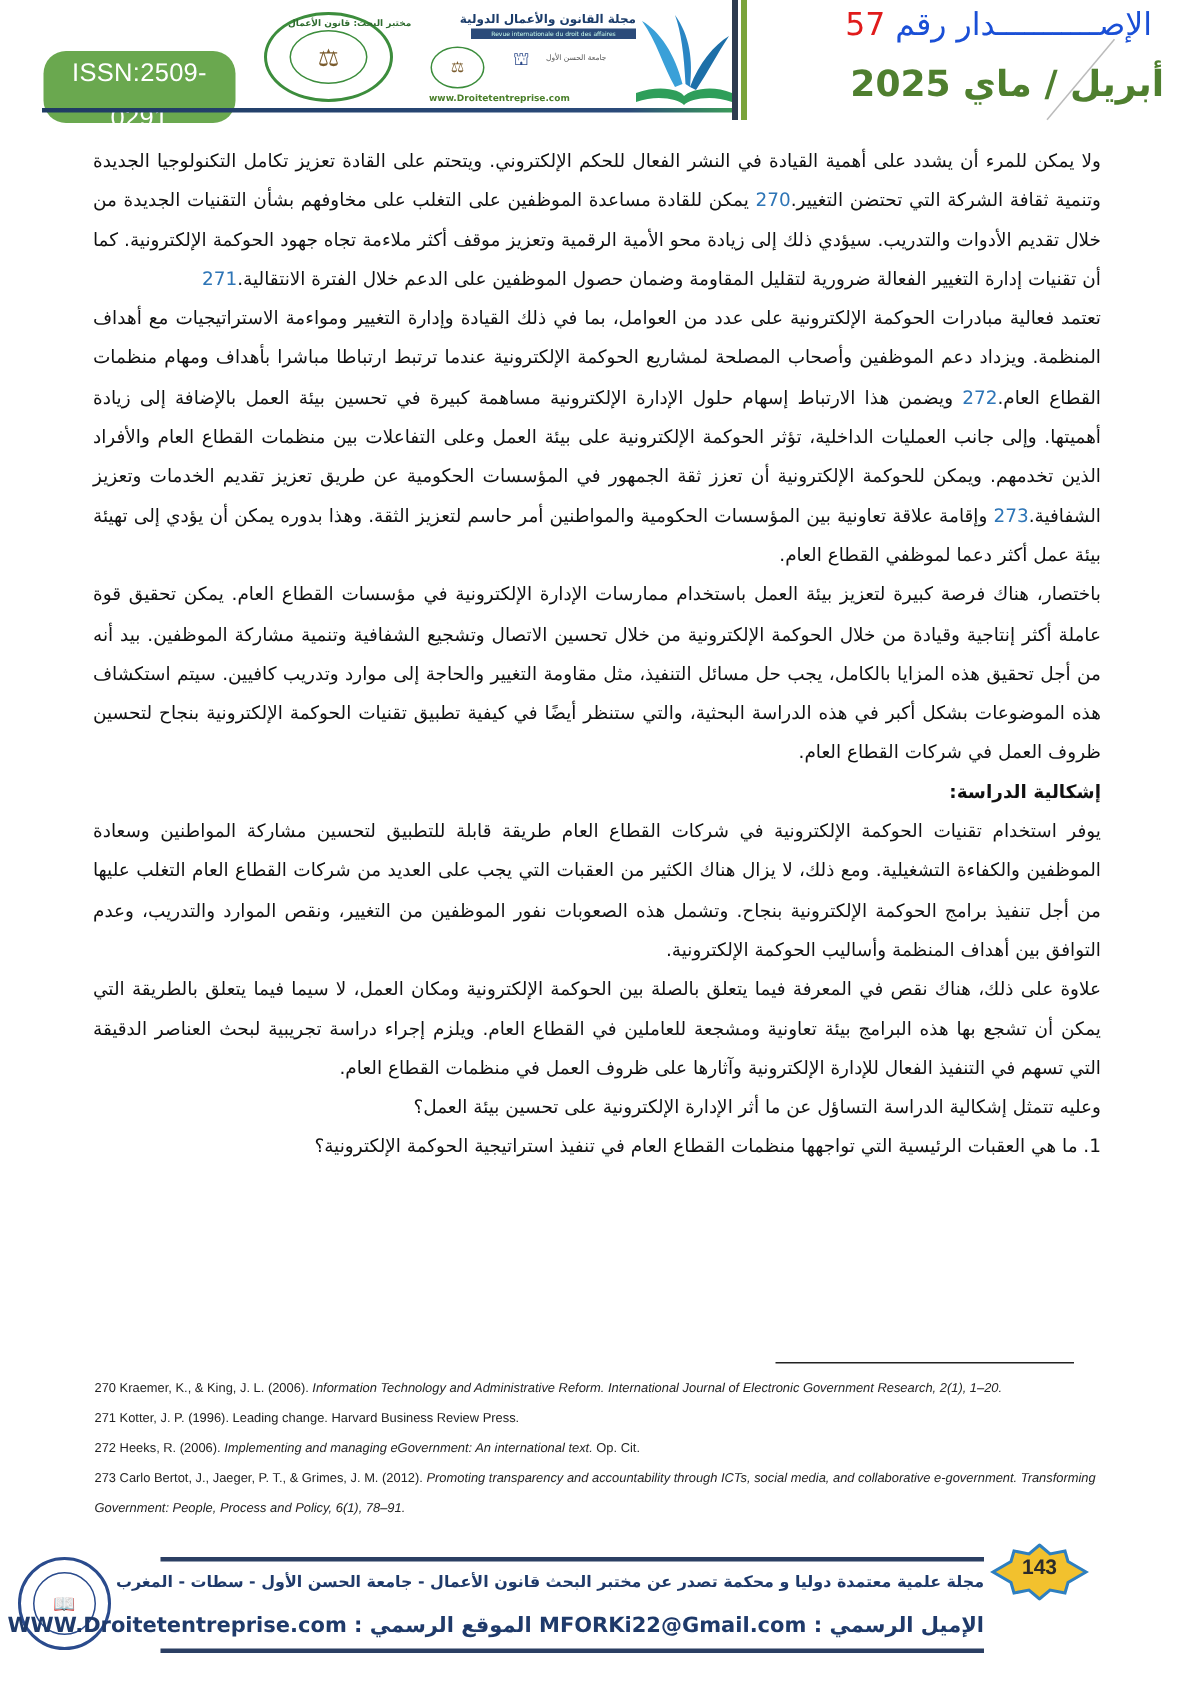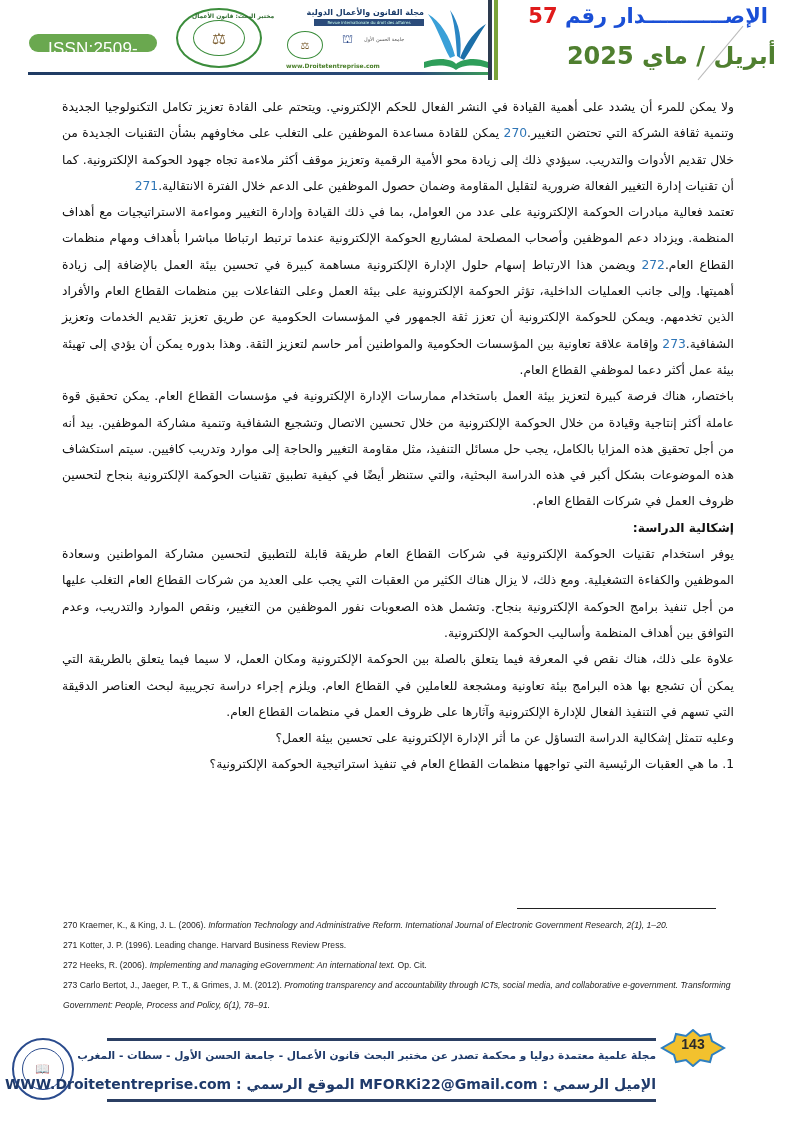--- a/index.html
+++ b/index.html
@@ -1,33 +1,33 @@
 <!DOCTYPE html>
 <html><head>
 <meta charset="utf-8">
 <style>
   html, body { margin: 0; padding: 0; background: #ffffff; }
   body { width: 794px; height: 1123px; position: relative; overflow: hidden; font-family: "DejaVu Sans", sans-serif; color: #111; }
 
   
-  .issn { position: absolute; left: 29px; top: 34px; width: 128px; height: 18px; background: #6aa84f; border-radius: 15px; color: #fff; font-family: "Liberation Sans", sans-serif; font-size: 17px; line-height: 30px; text-align: center; letter-spacing: 0.2px; }
+  .issn { position: absolute; left: 29px; top: 34px; width: 128px; height: 48px; background: #6aa84f; border-radius: 15px; color: #fff; font-family: "Liberation Sans", sans-serif; font-size: 17px; line-height: 30px; text-align: center; letter-spacing: 0.2px; }
   .seal { position: absolute; left: 176px; top: 8px; width: 86px; height: 60px; border: 2px solid #3c8d3c; border-radius: 50%; box-sizing: border-box; display: flex; align-items: center; justify-content: center; }
   .seal-inner { width: 50px; height: 34px; border: 1px solid #3c8d3c; border-radius: 50%; display: flex; align-items: center; justify-content: center; font-size: 16px; color: #7a5c2e; }
   .seal-text { position: absolute; font-size: 6px; color: #2e6b2e; font-weight: bold; white-space: nowrap; }
   .journal-block { position: absolute; left: 284px; top: 8px; width: 140px; height: 62px; }
   .journal-title { font-size: 8px; font-weight: bold; color: #1b3c6a; text-align: right; direction: rtl; white-space: nowrap; }
   .journal-sub { margin-top: 2px; height: 7px; background: #2b4b7a; color: #cfe; font-size: 4px; line-height: 7px; text-align: center; margin-left: 30px; }
   .mini-seal { position: absolute; left: 3px; top: 23px; width: 34px; height: 26px; border: 1px solid #3c8d3c; border-radius: 50%; font-size: 10px; color: #7a5c2e; display: flex; align-items: center; justify-content: center; }
   .castle { position: absolute; left: 58px; top: 24px; font-size: 12px; color: #2c4a8a; }
   .uni-name { position: absolute; left: 80px; top: 28px; font-size: 5px; color: #555; direction: rtl; white-space: nowrap; }
   .site-small { position: absolute; left: 2px; top: 54px; font-size: 6px; color: #4a7f2a; font-weight: bold; white-space: nowrap; }
   .book-logo { position: absolute; left: 420px; top: 6px; width: 70px; height: 68px; }
   .vbar1 { position: absolute; left: 488px; top: 0; width: 4px; height: 80px; background: #2d3b4f; }
   .vbar2 { position: absolute; left: 494px; top: 0; width: 4px; height: 80px; background: #7aa33a; }
-  .issue-line { position: absolute; right: 26px; top: 4px; direction: rtl; font-family: "DejaVu Sans", sans-serif; font-weight: bold; font-size: 21px; color: #1a4fd6; white-space: nowrap; }
+  .issue-line { position: absolute; right: 26px; top: 4px; direction: rtl; font-family: "DejaVu Sans", sans-serif; font-weight: normal; font-size: 21px; color: #1a4fd6; white-space: nowrap; }
   .issue-line .num { color: #e01b1b; }
   .date-line { position: absolute; right: 18px; top: 42px; direction: rtl; font-weight: bold; font-size: 24px; color: #4f7f2f; white-space: nowrap; }
   .diag { position: absolute; left: 720px; top: 18px; width: 1px; height: 70px; background: #bbb; transform: rotate(40deg); }
   .header-rule { position: absolute; left: 28px; top: 72px; width: 460px; height: 3px; background: linear-gradient(90deg, #1f3b63 0%, #2b4b7a 85%, #3a9a5a 100%); }
 
   
   .content { position: absolute; left: 62px; top: 94px; width: 672px; direction: rtl; text-align: justify; font-family: "DejaVu Sans", sans-serif; font-size: 12.3px; line-height: 26.3px; }
   .content p { margin: 0; }
   .ref { color: #2e75b6; }
   .heading { font-weight: bold; }

